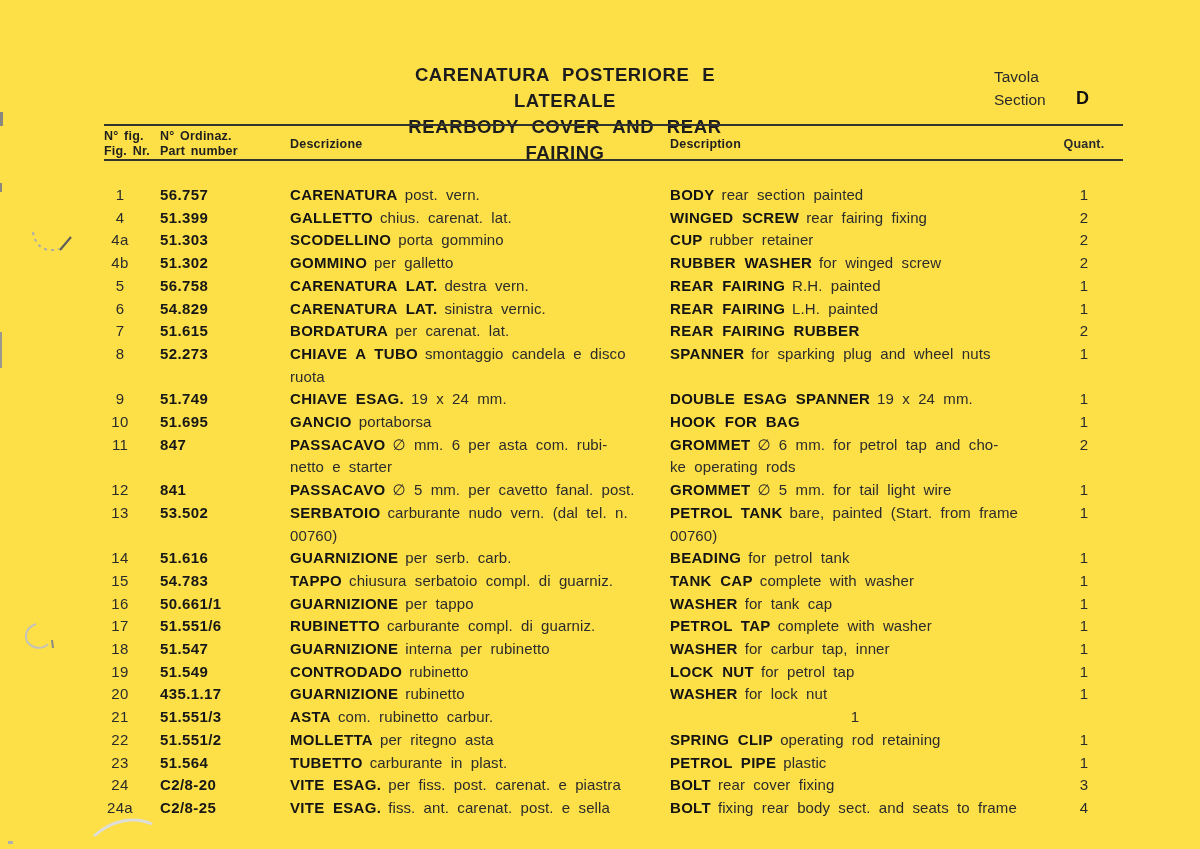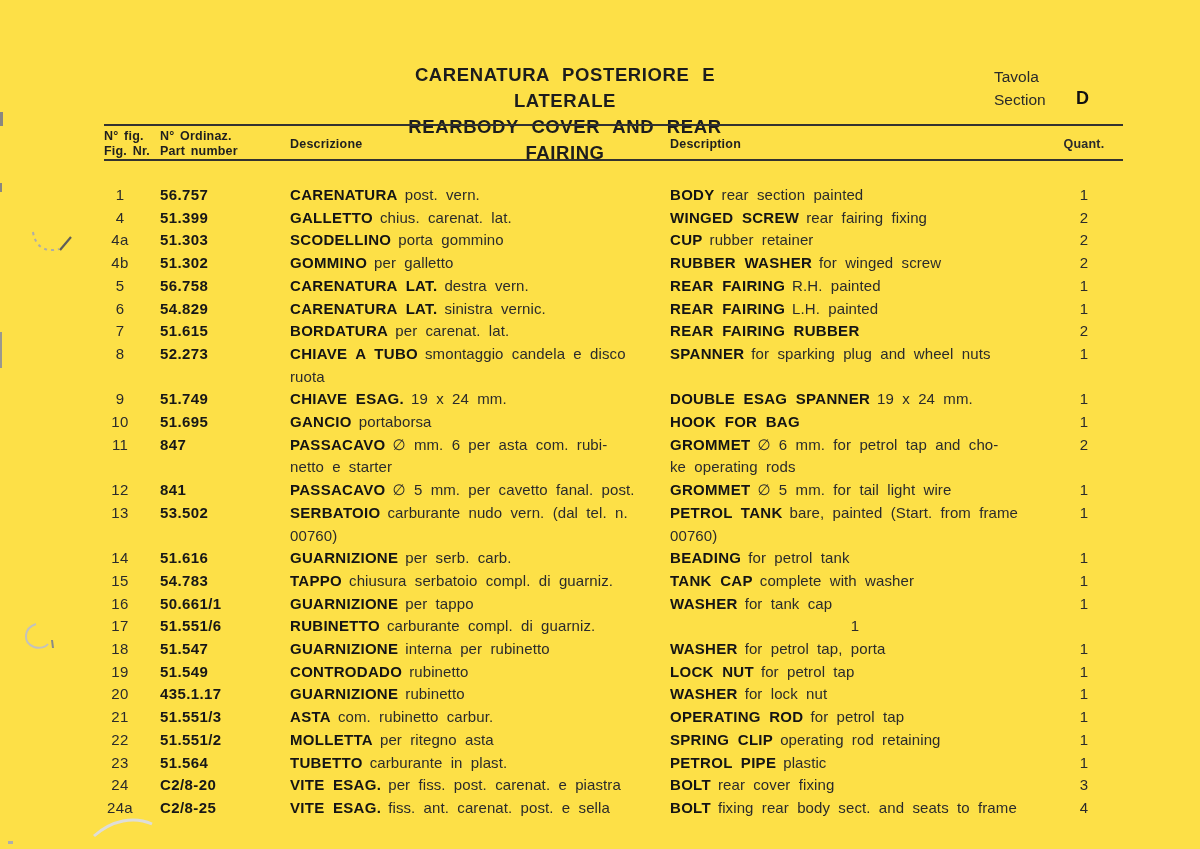--- a/index.html
+++ b/index.html
@@ -234,28 +234,29 @@
       <div class="c-part">50.661/1</div>
       <div class="c-it"><span class="b it-b">GUARNIZIONE</span><span class="r it-r">per tappo</span></div>
       <div class="c-en"><span class="b en-b">WASHER</span><span class="r en-r">for tank cap</span></div>
       <div class="c-qty">1</div>
     </div>
 
     <div class="trow grid">
       <div class="c-fig">17</div>
       <div class="c-part">51.551/6</div>
       <div class="c-it"><span class="b it-b">RUBINETTO</span><span class="r it-r">carburante compl. di guarniz.</span></div>
+      <div class="c-en"><span class="b en-b">PETROL TAP</span><span class="r en-r">complete with washer</span></div>
       <div class="c-qty">1</div>
     </div>
 
     <div class="trow grid">
       <div class="c-fig">18</div>
       <div class="c-part">51.547</div>
       <div class="c-it"><span class="b it-b">GUARNIZIONE</span><span class="r it-r">interna per rubinetto</span></div>
-      <div class="c-en"><span class="b en-b">WASHER</span><span class="r en-r">for petrol tap, porta</span></div>
+      <div class="c-en"><span class="b en-b">WASHER</span><span class="r en-r">for carbur tap, inner</span></div>
       <div class="c-qty">1</div>
     </div>
 
     <div class="trow grid">
       <div class="c-fig">19</div>
       <div class="c-part">51.549</div>
       <div class="c-it"><span class="b it-b">CONTRODADO</span><span class="r it-r">rubinetto</span></div>
       <div class="c-en"><span class="b en-b">LOCK NUT</span><span class="r en-r">for petrol tap</span></div>
       <div class="c-qty">1</div>
     </div>
@@ -265,21 +266,20 @@
       <div class="c-part">435.1.17</div>
       <div class="c-it"><span class="b it-b">GUARNIZIONE</span><span class="r it-r">rubinetto</span></div>
       <div class="c-en"><span class="b en-b">WASHER</span><span class="r en-r">for lock nut</span></div>
       <div class="c-qty">1</div>
     </div>
 
     <div class="trow grid">
       <div class="c-fig">21</div>
       <div class="c-part">51.551/3</div>
       <div class="c-it"><span class="b it-b">ASTA</span><span class="r it-r">com. rubinetto carbur.</span></div>
-      <div class="c-en"><span class="b en-b">OPERATING ROD</span><span class="r en-r">for petrol tap</span></div>
       <div class="c-qty">1</div>
     </div>
 
     <div class="trow grid">
       <div class="c-fig">22</div>
       <div class="c-part">51.551/2</div>
       <div class="c-it"><span class="b it-b">MOLLETTA</span><span class="r it-r">per ritegno asta</span></div>
       <div class="c-en"><span class="b en-b">SPRING CLIP</span><span class="r en-r">operating rod retaining</span></div>
       <div class="c-qty">1</div>
     </div>

